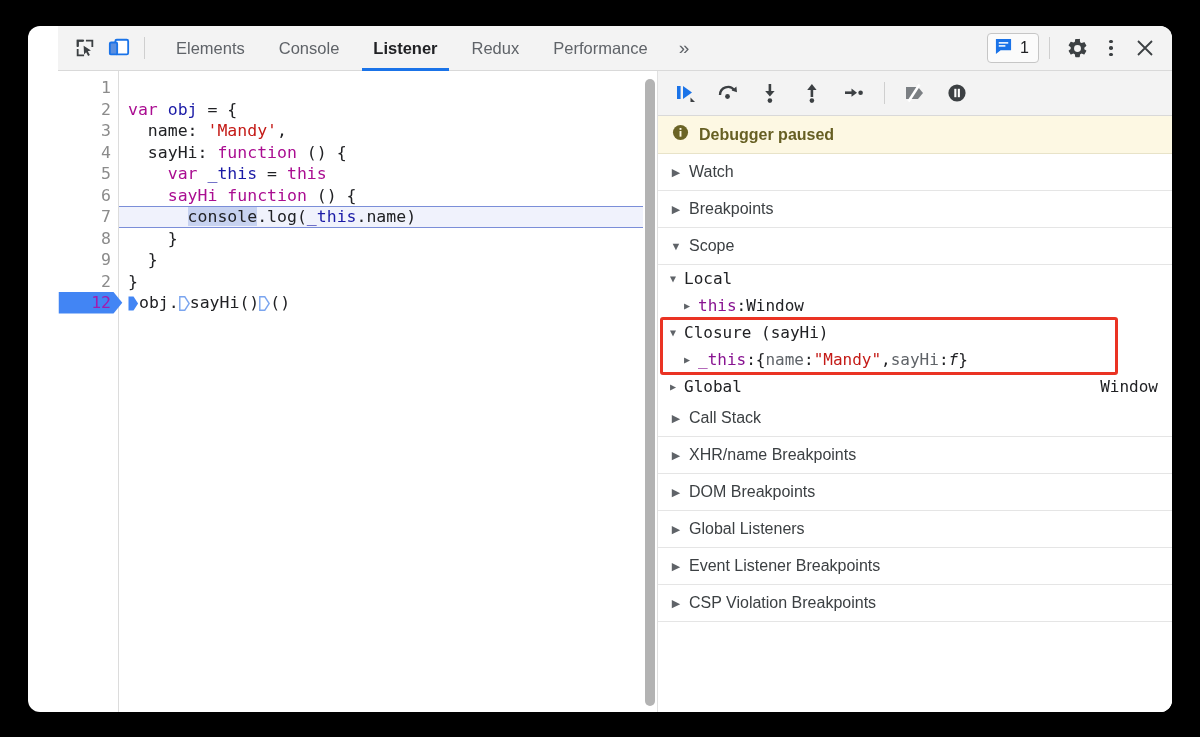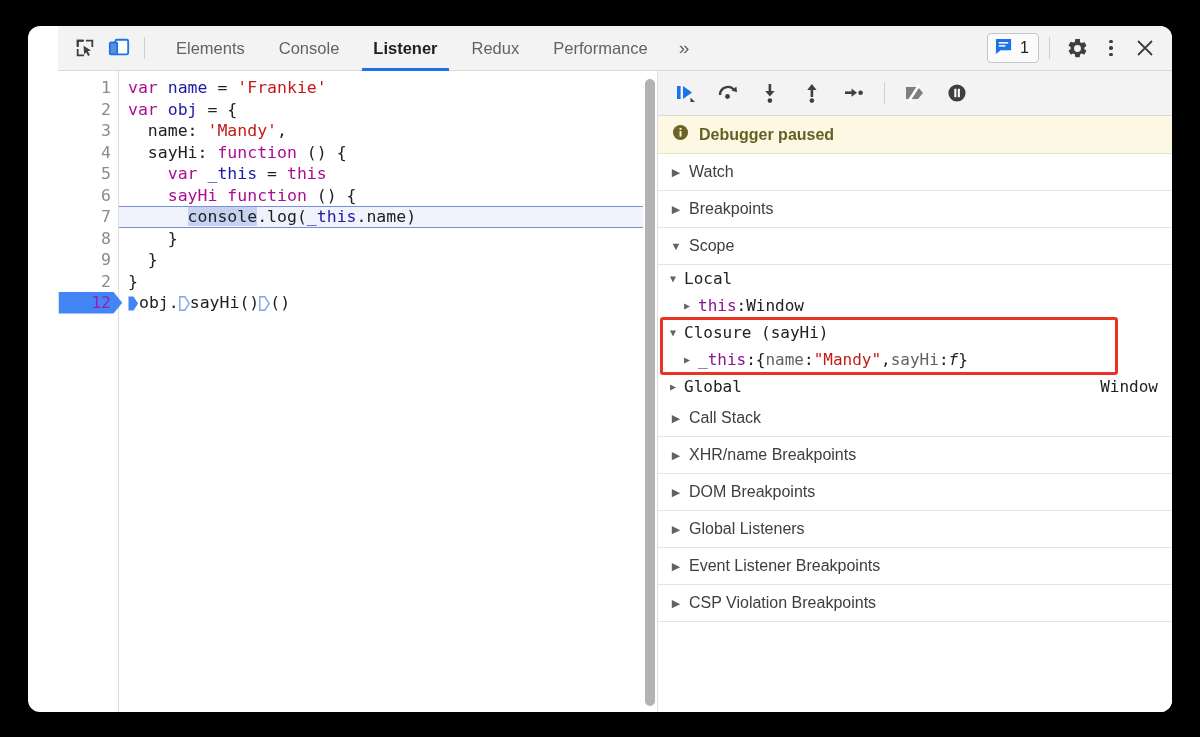--- a/index.html
+++ b/index.html
@@ -415,21 +415,20 @@
   <div class="body-split">
 
     <div class="left-pane">
 
 
       <div class="editor-wrap">
         <div class="code-area" id="code-area">
           <div class="gutter-border"></div>
         <div class="code-line">
               <div class="gutter">1</div>
-              <div class="code-text"><span class="k">var </span><span class="v">name</span><span class="p"> = </span><span class="s">'Frankie'</span></div>
             </div>
             <div class="code-line">
               <div class="gutter">2</div>
               <div class="code-text"><span class="k">var </span><span class="v">obj</span><span class="p"> = {</span></div>
             </div>
             <div class="code-line">
               <div class="gutter">3</div>
               <div class="code-text"><span class="p">  name: </span><span class="s">'Mandy'</span><span class="p">,</span></div>
             </div>
             <div class="code-line">

